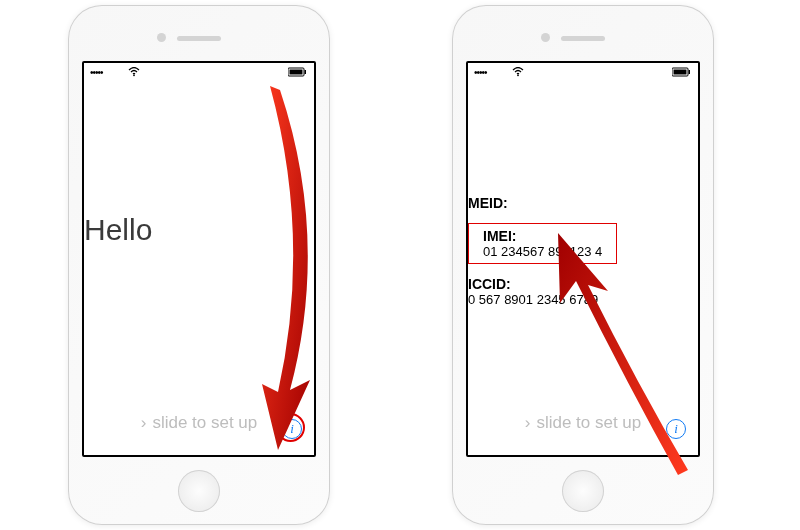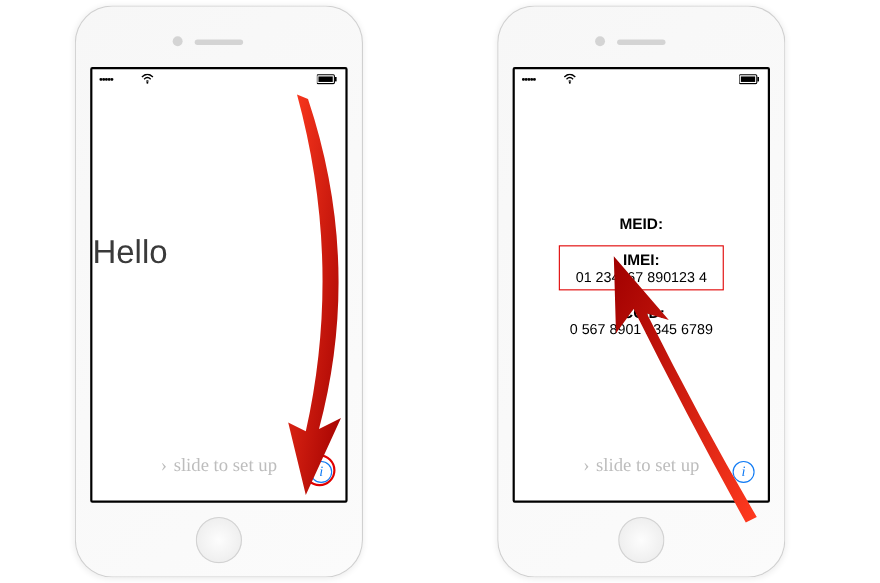--- a/index.html
+++ b/index.html
@@ -10,25 +10,25 @@
   .speaker{position:absolute;top:31px;left:50%;transform:translateX(-50%);width:44px;height:5px;border-radius:3px;background:#d4d4d4;}
   .cam{position:absolute;top:28px;left:50%;transform:translateX(-42px);width:9px;height:9px;border-radius:50%;background:#d4d4d4;}
   .homebtn{position:absolute;bottom:13px;left:50%;transform:translateX(-50%);width:42px;height:42px;border-radius:50%;background:radial-gradient(#fdfdfd,#e8e8e8);box-shadow:inset 0 0 0 1px #d2d2d2;}
   .screen{position:absolute;top:56px;left:14px;right:14px;bottom:68px;border:2px solid #000;border-radius:2px;background:#fff;}
   .statusbar{position:absolute;top:4px;left:6px;right:6px;height:14px;color:#000;font-size:10px;}
   .dots{letter-spacing:-1px;}
   .wifi,.batt{position:absolute;top:0;}
   .wifi{left:38px;}
   .batt{right:0;}
   .hello{position:absolute;top:150px;left:0;right:0;text-align:left;font-size:30px;font-weight:300;color:#3a3a3a;}
-  .slide{position:absolute;bottom:22px;left:0;right:0;text-align:center;color:#bdbdbd;font-size:17px;font-weight:400;font-family:Liberation Serif, serif;}
+  .slide{position:absolute;bottom:22px;left:0;right:0;text-align:center;color:#bdbdbd;font-size:17px;font-weight:400;}
   .chev{color:#bdbdbd;margin-right:6px;}
   .info-icn{position:absolute;right:12px;bottom:16px;width:18px;height:18px;border:1.5px solid #0f7af4;color:#0f7af4;border-radius:50%;font-size:13px;text-align:center;line-height:18px;font-family:Georgia,serif;font-style:italic;}
   .info-highlight{position:absolute;right:9px;bottom:13px;width:25px;height:25px;border:2px solid #e00000;border-radius:50%;}
-  .idblock{position:absolute;top:120px;left:0;right:0;text-align:center;color:#000;}
+  .idblock{position:absolute;top:120px;left:0;right:0;color:#000;}
   .idrow{margin:12px 0;}
   .idlabel{font-size:14px;font-weight:700;}
   .idval{font-size:13px;}
   .idbox{border:1.5px solid #e00000;display:inline-block;padding:4px 14px;}
   svg.arrow{position:absolute;pointer-events:none;}
   #arrow1{left:150px;top:60px;width:190px;height:400px;}
   #arrow2{left:498px;top:215px;width:200px;height:270px;}
 </style>
 </head>
 <body>

